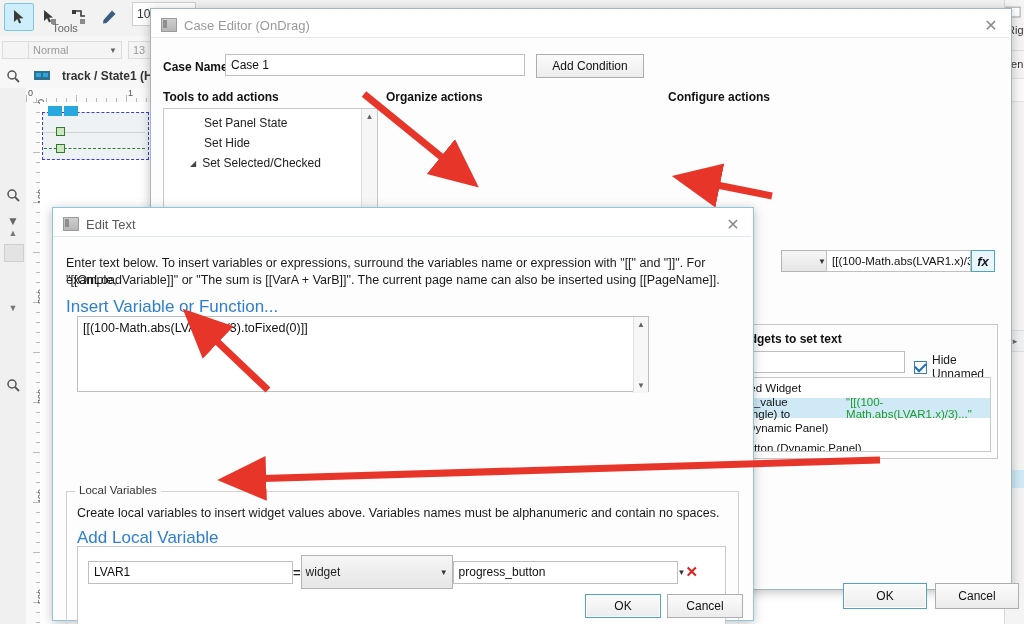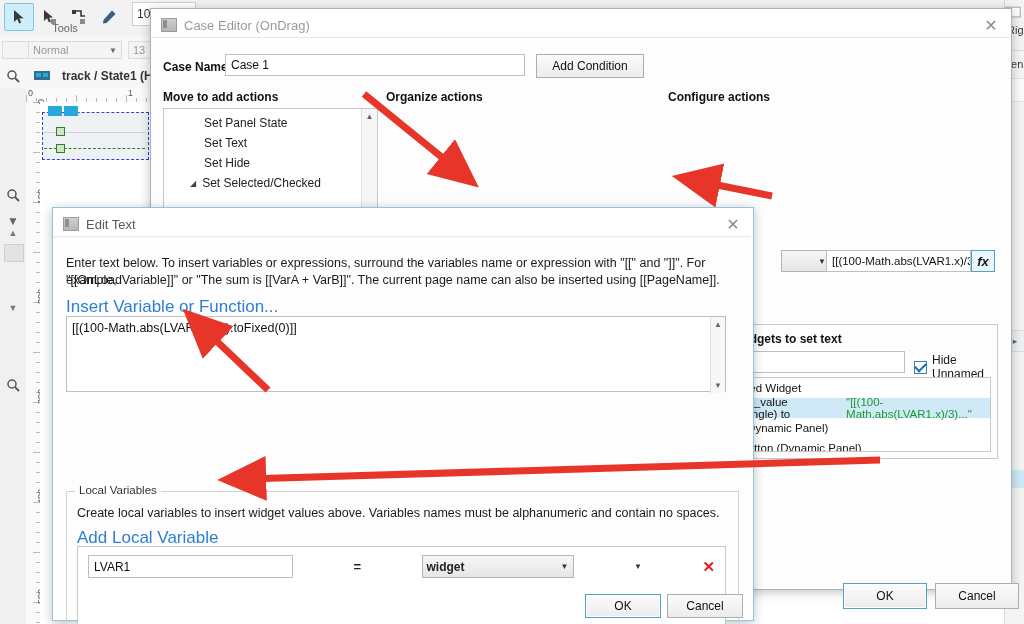--- a/index.html
+++ b/index.html
@@ -356,31 +356,28 @@
     <div class="ico"></div>
     <div class="t">Case Editor (OnDrag)</div>
     <div class="win-x">✕</div>
   </div>
   <div class="win-body abs" style="left:0;top:28px;width:858px;height:550px;background:#fdfdfd;border-top:1px solid #e6e6e6;">
 
     <div class="abs lbl-b" style="left:12px;top:22px;">Case Name</div>
     <div class="abs tfield" style="left:74px;top:16px;width:300px;">Case 1</div>
     <div class="abs btn" style="left:385px;top:16px;width:108px;">Add Condition</div>
 
-    <div class="abs lbl-b" style="left:12px;top:52px;">Move to add actions</div>
+    <div class="abs lbl-b" style="left:12px;top:52px;">Tools to add actions</div>
     <div class="abs lbl-b" style="left:235px;top:52px;">Organize actions</div>
     <div class="abs lbl-b" style="left:517px;top:52px;">Configure actions</div>
 
     <div class="abs listbox" style="left:12px;top:70px;width:215px;height:108px;">
       <div id="actions-list-body" style="padding-top:4px;">
           <div class="litem" style="padding-left: 40px;">
             <span>Set Panel State</span>
-          </div>
-          <div class="litem" style="padding-left: 40px;">
-            <span>Set Text</span>
           </div>
           <div class="litem" style="padding-left: 40px;">
             <span>Set Hide</span>
           </div>
           <div class="litem" style="padding-left: 40px;">
             <span style="font-size: 8px; color: rgb(68, 68, 68); margin-left: -14px; margin-right: 6px;">◢</span>
             <span>Set Selected/Checked</span>
           </div>
         </div>
       <div class="scroll">
@@ -465,41 +462,42 @@
     <div class="ico"></div>
     <div class="t" style="color:#5a5a5a;">Edit Text</div>
     <div class="win-x">✕</div>
   </div>
   <div class="win-body abs" style="left:0;top:28px;width:698px;height:382px;background:#fdfdfd;border-top:1px solid #dfe9ee;">
 
     <div class="abs lbl" style="left:13px;top:18px;width:672px;font-size:12.5px;line-height:17px;">Enter text below. To insert variables or expressions, surround the variables name or expression with "[[" and "]]". For example,</div>
     <div class="abs lbl" style="left:13px;top:35px;width:672px;font-size:12.5px;line-height:17px;">"[[OnLoadVariable]]" or "The sum is [[VarA + VarB]]". The current page name can also be inserted using [[PageName]].</div>
     <div class="abs link" style="left:13px;top:60px;">Insert Variable or Function...</div>
 
-    <div class="abs ta" style="left:13px;top:79px;width:660px;height:76px;">
+    <div class="abs ta" style="left:24px;top:79px;width:572px;height:76px;">
       <div class="txt">[[(100-Math.abs(LVAR1.x)/3).toFixed(0)]]</div>
       <div class="abs" style="right:0;top:0;width:14px;height:76px;background:#f7f7f7;border-left:1px solid #e2e2e2;">
         <div class="arw" style="position:absolute;left:0;top:3px;width:14px;">▲</div>
         <div class="arw" style="position:absolute;left:0;bottom:3px;width:14px;">▼</div>
       </div>
     </div>
 
     <div class="abs grp" style="left:13px;top:178px;width:671px;height:170px;">
       <div class="cap">Local Variables</div>
       <div class="abs lbl" style="left:10px;top:14px;font-size:12.5px;">Create local variables to insert widget values above. Variables names must be alphanumeric and contain no spaces.</div>
       <div class="abs link" style="left:10px;top:36px;">Add Local Variable</div>
       <div class="abs listbox" style="left:10px;top:54px;width:649px;height:104px;background:#fff;">
         <div id="localvar-rows">
-            <div style="display: flex; align-items: center; gap: 24px; padding: 8px 10px; justify-content: space-between;">
+            <div style="display: flex; align-items: center; gap: 0; padding: 8px 10px;">
               <div class="tfield" style="width: 205px; height: 23px;">LVAR1</div>
               <div style="font-weight: bold; font-size: 13px;">=</div>
-              <div class="ddl" style="width: 152px; height: 23px; font-weight: bold;">
+              <div class="ddl" style="width: 152px; height: 34px;">
                 <span class="cv">widget</span>
                 <span class="ar">▼</span>
               </div>
+              <div class="tfield" style="width: 225px; height: 23px;">progress_button</div>
               <div style="font-size: 8px; color: rgb(51, 51, 51);">▼</div>
               <div class="xred">✕</div>
             </div>
           </div>
       </div>
     </div>
 
     <div class="abs btn def" style="left:532px;top:357px;width:76px;height:24px;">OK</div>
     <div class="abs btn" style="left:614px;top:357px;width:76px;height:24px;">Cancel</div>
   </div>

